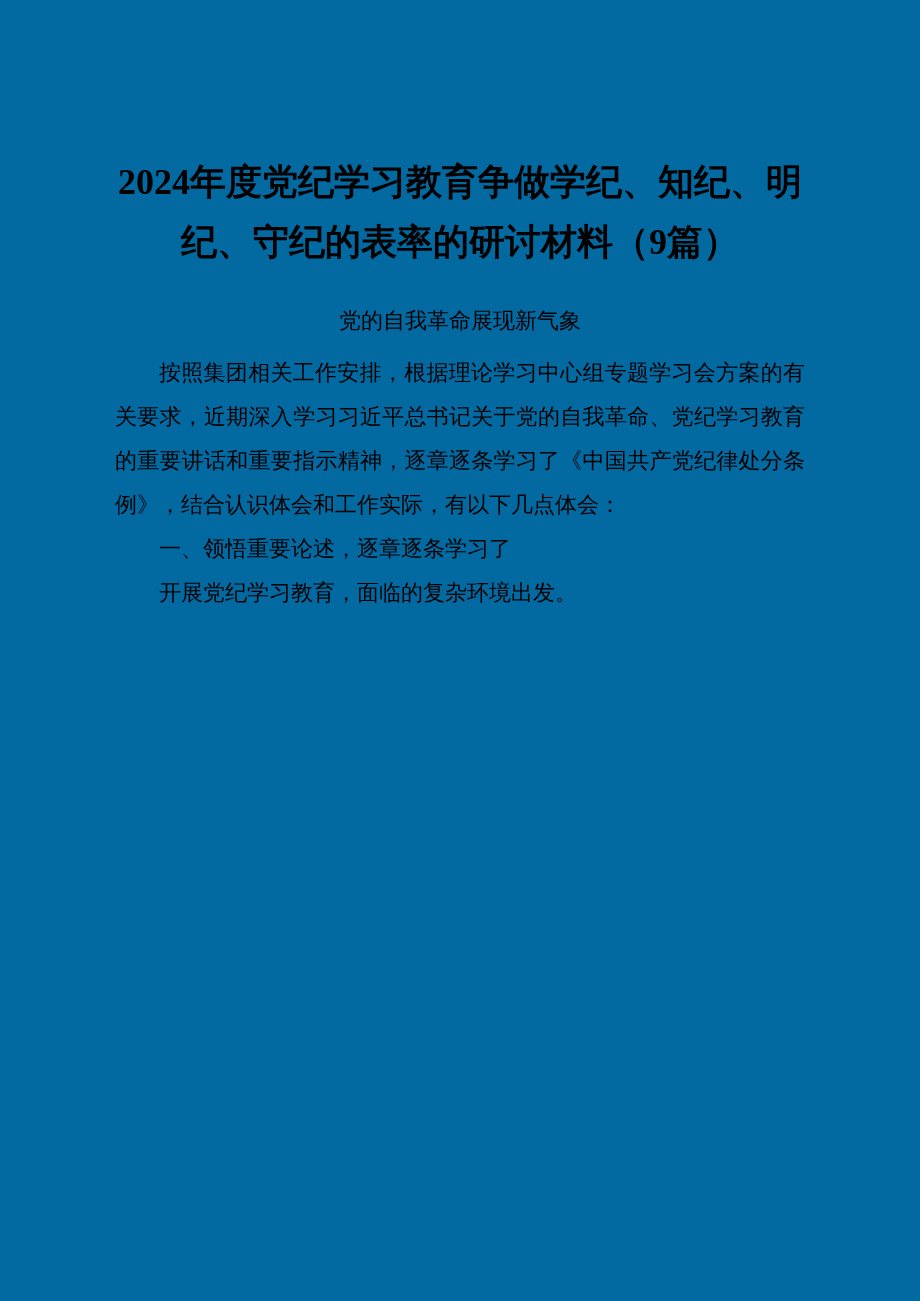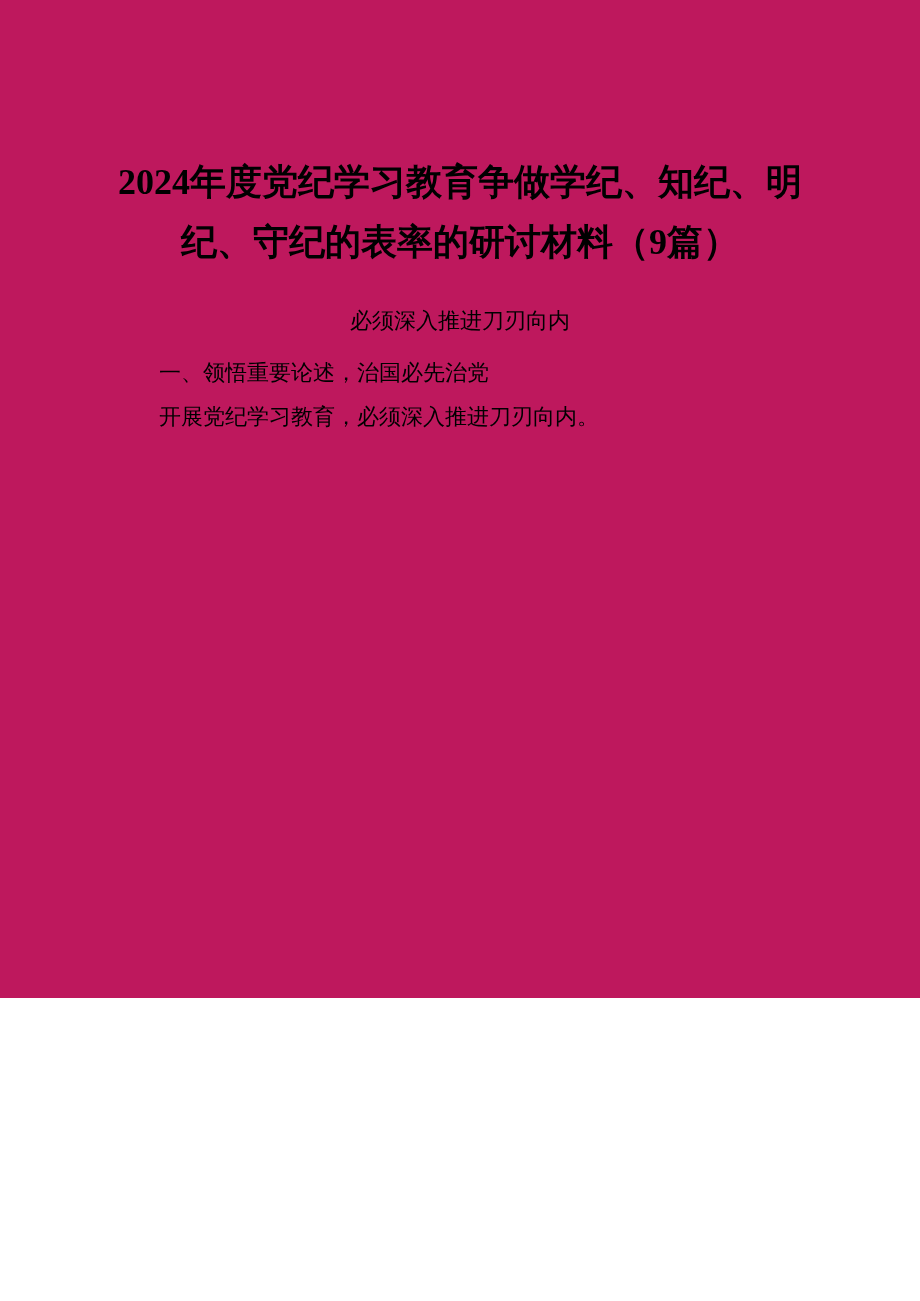--- a/index.html
+++ b/index.html
@@ -2,23 +2,23 @@
 <html><head>
 <meta charset="utf-8">
 <style>
   * { margin: 0; padding: 0; box-sizing: border-box; }
   html, body {
     background: #ffffff;
   }
   .page {
     position: relative;
     width: 920px;
-    height: 998px;
+    height: 1301px;
     margin: 0 auto;
-    background: #be185d;
+    background: #0369a1;
     color: #000000;
     font-family: "Liberation Serif", "DejaVu Serif", serif;
     overflow: hidden;
   }
   .content {
     padding: 152px 115px 0 115px; 
   }
   .doc-title {
     font-size: 36px;
     line-height: 60px;
@@ -48,19 +48,20 @@
     
     font-weight: 400;
   }
 </style>
 </head>
 <body>
 
 <div class="page">
   <div class="content">
     <h1 class="doc-title">2024年度党纪学习教育争做学纪、知纪、明纪、守纪的表率的研讨材料（9篇）</h1>
-    <div class="doc-subtitle">必须深入推进刀刃向内</div>
+    <div class="doc-subtitle">党的自我革命展现新气象</div>
     <div class="doc-body">
-        <p class="para heading">一、领悟重要论述，治国必先治党</p>
-        <p class="para">开展党纪学习教育，必须深入推进刀刃向内。</p>
+        <p class="para">按照集团相关工作安排，根据理论学习中心组专题学习会方案的有关要求，近期深入学习习近平总书记关于党的自我革命、党纪学习教育的重要讲话和重要指示精神，逐章逐条学习了《中国共产党纪律处分条例》，结合认识体会和工作实际，有以下几点体会：</p>
+        <p class="para heading">一、领悟重要论述，逐章逐条学习了</p>
+        <p class="para">开展党纪学习教育，面临的复杂环境出发。</p>
       </div>
   </div>
 </div>
 
 </body></html>

